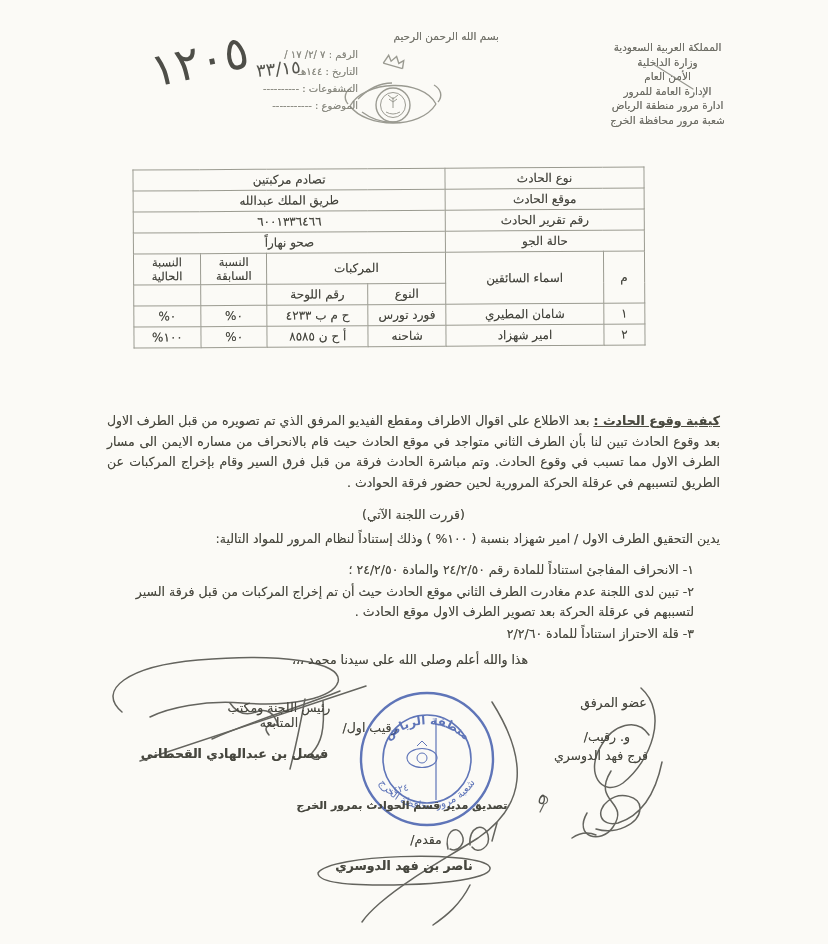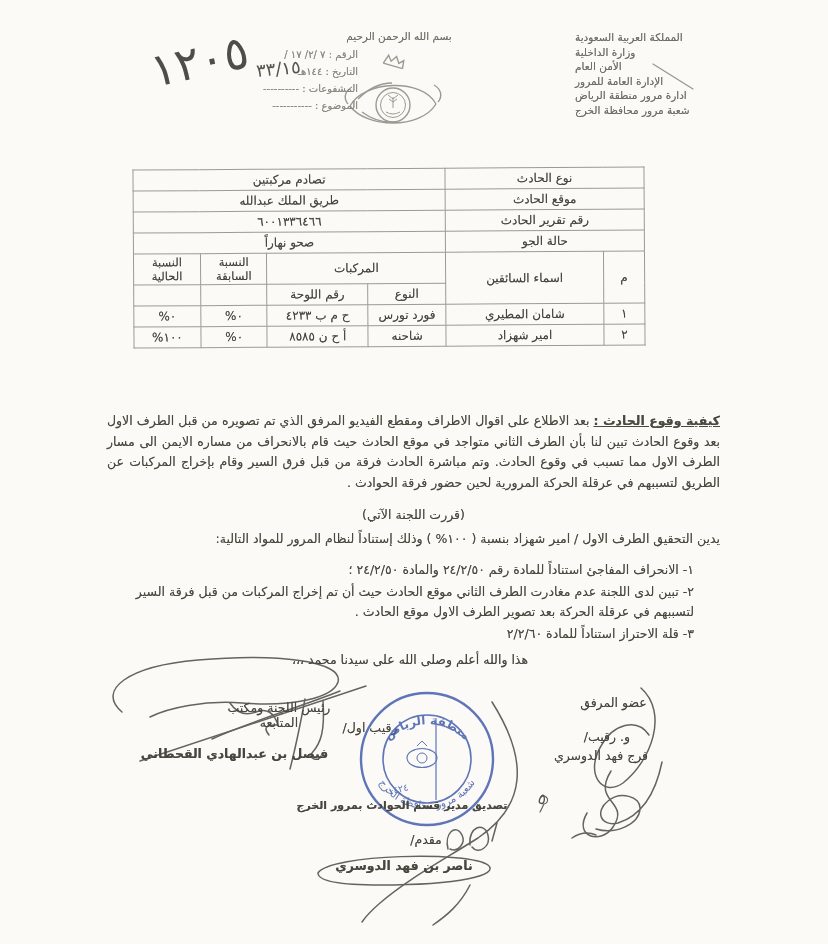--- a/index.html
+++ b/index.html
@@ -10,26 +10,26 @@
   }
   .page{
     position:relative;width:828px;height:944px;
     background:#fbfaf6;overflow:hidden;direction:rtl;
     color:#45453e;
   }
   .typed{ text-shadow:0 0 .5px rgba(70,70,60,.55); }
 
   
   .letterhead{
-    position:absolute;top:30px;left:575px;width:185px;
-    text-align:left;font-size:10.5px;line-height:14.5px;color:#6e6e66;
+    position:absolute;top:40px;left:575px;width:185px;
+    text-align:center;font-size:10.5px;line-height:14.5px;color:#6e6e66;
   }
   .basmala{
-    position:absolute;top:30px;left:314px;width:170px;
-    text-align:center;font-size:10.5px;color:#73736b;
+    position:absolute;top:30px;left:329px;width:170px;
+    text-align:right;font-size:10.5px;color:#73736b;
   }
   .ref-block{
     position:absolute;top:46px;left:108px;width:250px;
     font-size:10px;line-height:17px;color:#8d8d84;text-align:right;
     direction:rtl;
   }
   .hand{color:#4c4c46;}
   .hand-number{
     position:absolute;top:34px;left:150px;font-size:46px;
     transform:rotate(-12deg);letter-spacing:4px;color:#4e4e48;

